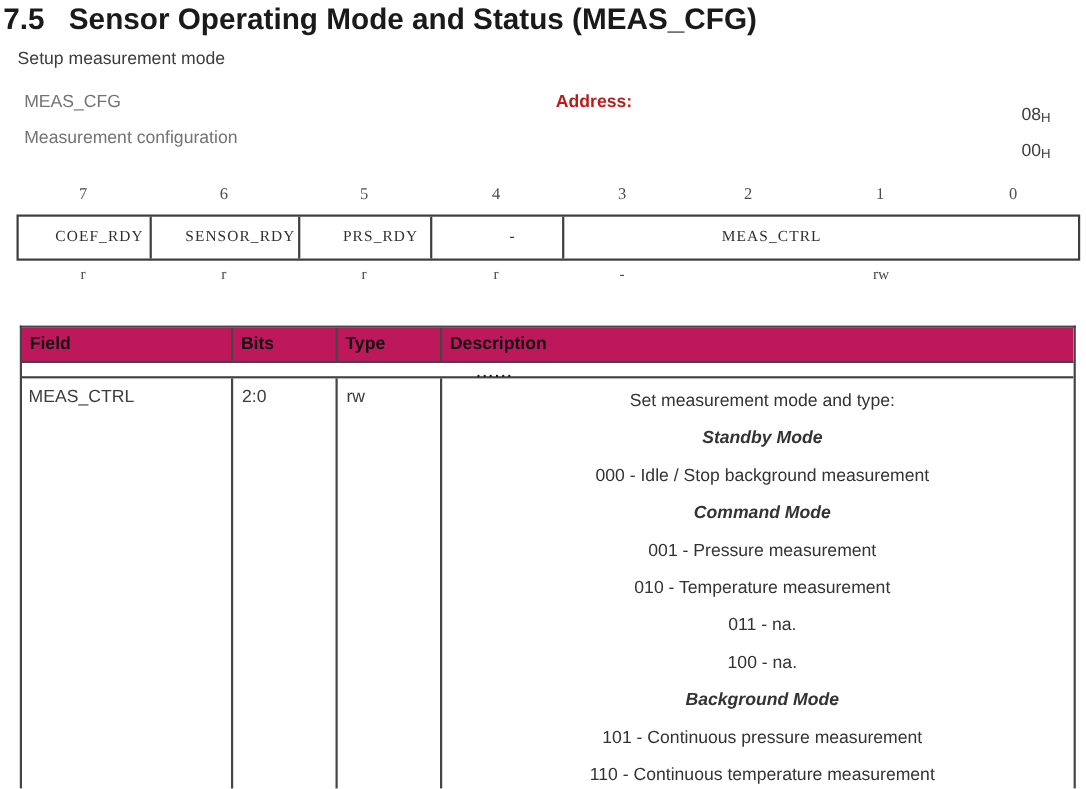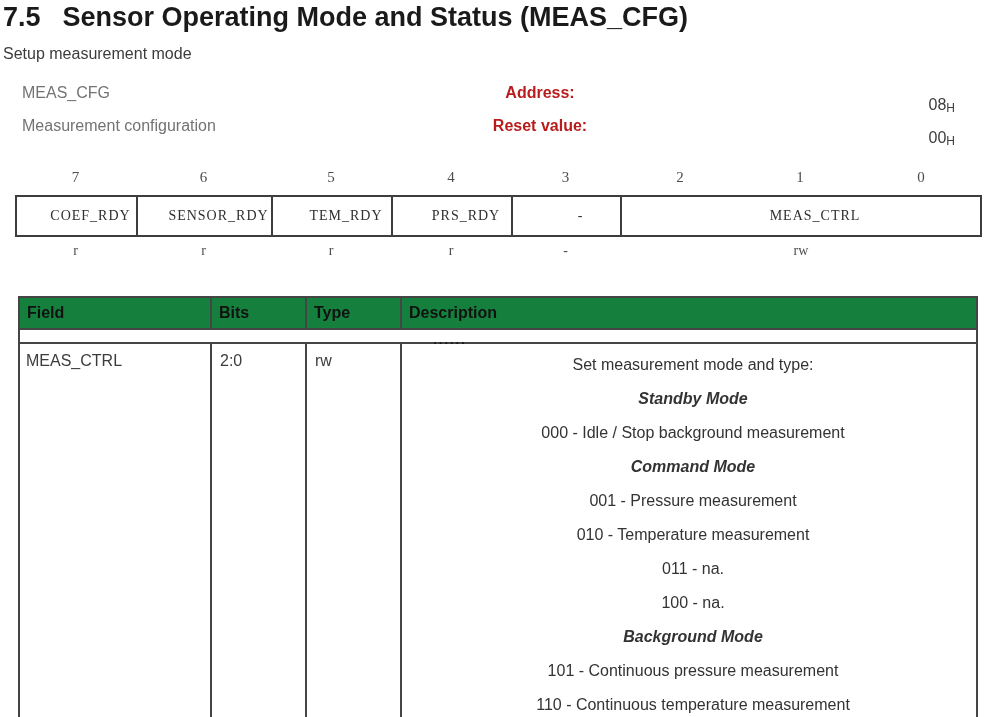--- a/index.html
+++ b/index.html
@@ -3,21 +3,21 @@
 <meta charset="utf-8">
 <style>
   html,body{margin:0;padding:0;background:#fff;}
   .page{
     position:relative;width:987px;height:717px;overflow:hidden;background:#ffffff;
     font-family:"Liberation Sans",sans-serif;color:#333;
   }
   
   .title{position:absolute;left:3px;top:2px;font-size:27px;font-weight:bold;color:#1a1a1a;white-space:nowrap;}
   .title .sec-num{margin-right:22px;}
-  .subtitle{position:absolute;left:3px;top:45px;font-size:16px;color:#3c3c3c;}
+  .subtitle{position:absolute;left:16px;top:45px;font-size:16px;color:#3c3c3c;}
 
   
   .reginfo{position:absolute;left:22px;top:76px;width:933px;}
   .regrow{position:relative;height:33px;line-height:33px;font-size:16px;}
   .regname{position:absolute;left:0;color:#737373;}
   .reglabel{position:absolute;left:518px;transform:translateX(-50%);font-weight:bold;color:#b91c1c;}
   .regval{position:absolute;right:0;color:#3c3c3c;margin-top:12px;}
   .regval .sub{font-size:12px;vertical-align:-2px;}
 
   
@@ -33,21 +33,21 @@
   .bitcell.last{border-right:none;grid-column:span 3;}
   .bitaccess{position:absolute;left:15px;top:241px;width:967px;height:20px;
     font-family:"Liberation Serif",serif;font-size:14px;color:#4d4d4d;}
   .bitaccess span{text-align:center;line-height:20px;}
   .bitaccess .last{grid-column:span 3;}
 
   
   .dtable{position:absolute;left:18px;top:296px;width:960px;height:421px;box-sizing:border-box;
     border:2px solid #454545;border-bottom:none;display:flex;flex-direction:column;overflow:hidden;}
   .dcols{display:grid;grid-template-columns:192px 95px 95px 1fr;}
-  .thead{background:#15803d;height:30px;border-bottom:2px solid #454545;flex:none;}
+  .thead{background:#be185d;height:30px;border-bottom:2px solid #454545;flex:none;}
   .thead .hcell{font-size:16px;font-weight:bold;color:#111;line-height:30px;padding-left:7px;
     border-right:2px solid #454545;box-sizing:border-box;}
   .thead .hcell.last{border-right:none;}
   .dotsrow{height:12px;border-bottom:2px solid #454545;flex:none;text-align:center;}
   .dotsrow span{display:inline-block;transform:translateX(-48px);
     font-size:13px;font-weight:bold;letter-spacing:2px;line-height:11px;color:#1a1a1a;}
   .tbody{flex:1;}
   .bcell{border-right:2px solid #454545;box-sizing:border-box;
     font-size:16px;color:#3c3c3c;padding:8px 0 0 6px;}
   .bcell.bits,.bcell.type{padding-left:8px;}
@@ -67,40 +67,38 @@
   <div class="subtitle">Setup measurement mode</div>
 
   <div class="reginfo">
     <div class="regrow">
       <span class="regname">MEAS_CFG</span>
       <span class="reglabel">Address:</span>
       <span class="regval"><span>08</span><span class="sub">H</span></span>
     </div>
     <div class="regrow">
       <span class="regname">Measurement configuration</span>
-      <span class="reglabel">Reset value:</span>
       <span class="regval"><span>00</span><span class="sub">H</span></span>
     </div>
   </div>
 
   <div class="bitnums bitgrid">
     <span>7</span>
     <span>6</span>
     <span>5</span>
     <span>4</span>
     <span>3</span>
     <span>2</span>
     <span>1</span>
     <span>0</span>
   </div>
 
   <div class="bitcells bitgrid">
     <div class="bitcell">COEF_RDY</div>
     <div class="bitcell">SENSOR_RDY</div>
-    <div class="bitcell">TEM_RDY</div>
     <div class="bitcell">PRS_RDY</div>
     <div class="bitcell">-</div>
     <div class="bitcell last">MEAS_CTRL</div>
   </div>
 
   <div class="bitaccess bitgrid">
     <span>r</span>
     <span>r</span>
     <span>r</span>
     <span>r</span>

